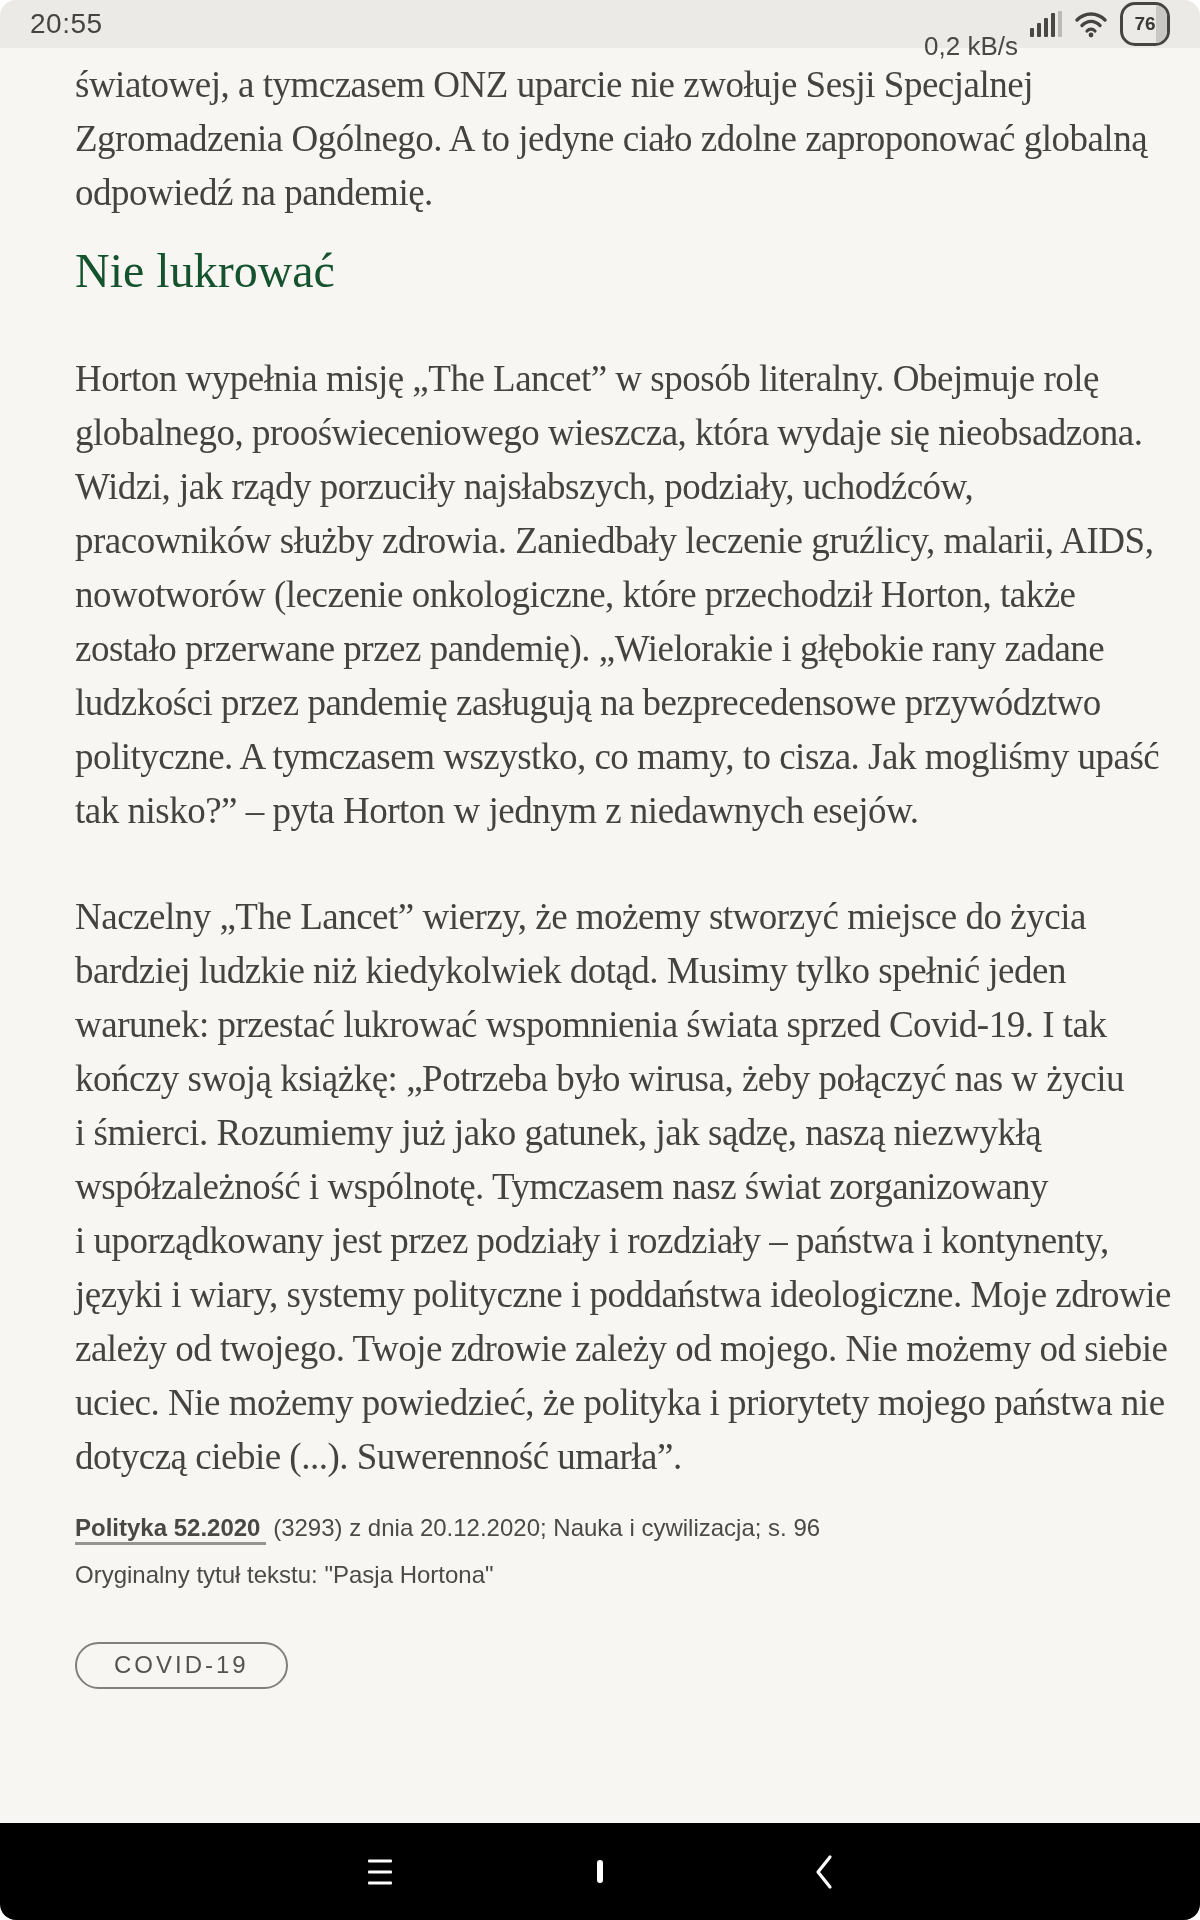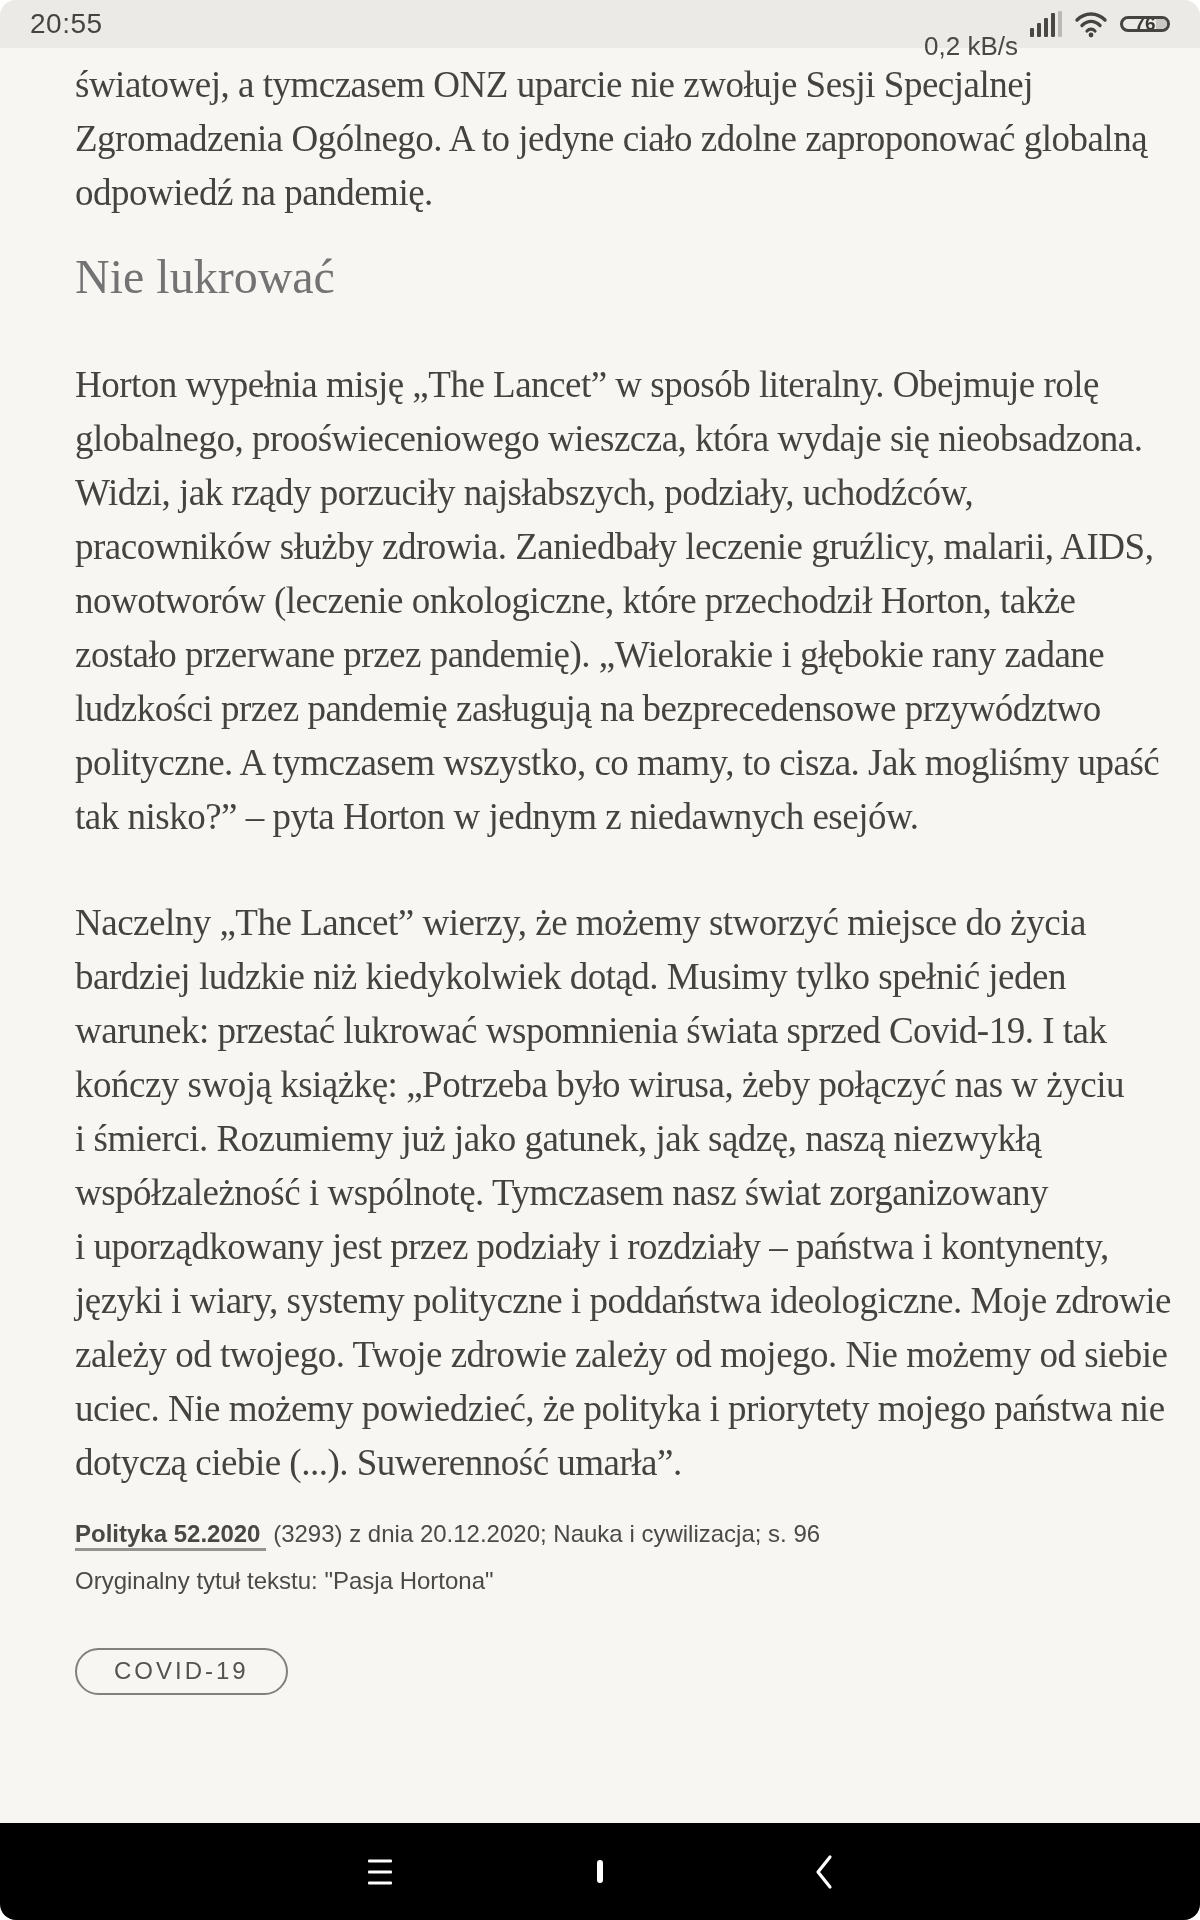--- a/index.html
+++ b/index.html
@@ -24,21 +24,21 @@
   .status-right{display:flex;align-items:center;gap:12px;}
   .net-speed{font-size:26px;color:#494844;margin-top:44px;}
   .signal-bars{display:flex;align-items:flex-end;gap:3px;height:26px;}
   .signal-bars .bar{width:4px;background:#494844;border-radius:1px;}
   .signal-bars .bar:nth-child(1){height:9px;}
   .signal-bars .bar:nth-child(2){height:14px;}
   .signal-bars .bar:nth-child(3){height:19px;}
   .signal-bars .bar:nth-child(4){height:24px;}
   .signal-bars .bar:nth-child(5){height:26px;background:#bcbab6;}
   .battery{
-    position:relative;width:50px;height:16px;
+    position:relative;width:50px;height:44px;
     border:3px solid #45443f;border-radius:15px;
     box-sizing:border-box;
     display:flex;align-items:center;justify-content:center;
     overflow:hidden;
   }
   .battery .fill{position:absolute;top:0;right:0;bottom:0;width:26%;background:#c9c7c3;}
   .battery .pct{position:relative;font-size:19px;font-weight:700;color:#3b3a36;z-index:1;}
 
   
   .article{padding:0 55px 0 75px;}
@@ -46,22 +46,22 @@
     font-family:Liberation Serif, serif;
     font-size:37px;line-height:54px;
     letter-spacing:-0.5px;
     color:#444340;
     white-space:nowrap;
   }
   .intro{margin-top:10px;}
   .heading{
     font-family:"Liberation Serif","DejaVu Serif",serif;
     font-size:48px;line-height:58px;
-    color:#737373;
-    margin-top:28px;
+    color:#14532d;
+    margin-top:22px;
   }
   .para{margin-top:52px;}
 
   .source{
     margin-top:20px;
     font-size:24px;line-height:47px;
     color:#4b4a47;
   }
   .source-issue-link{
     font-weight:700;

